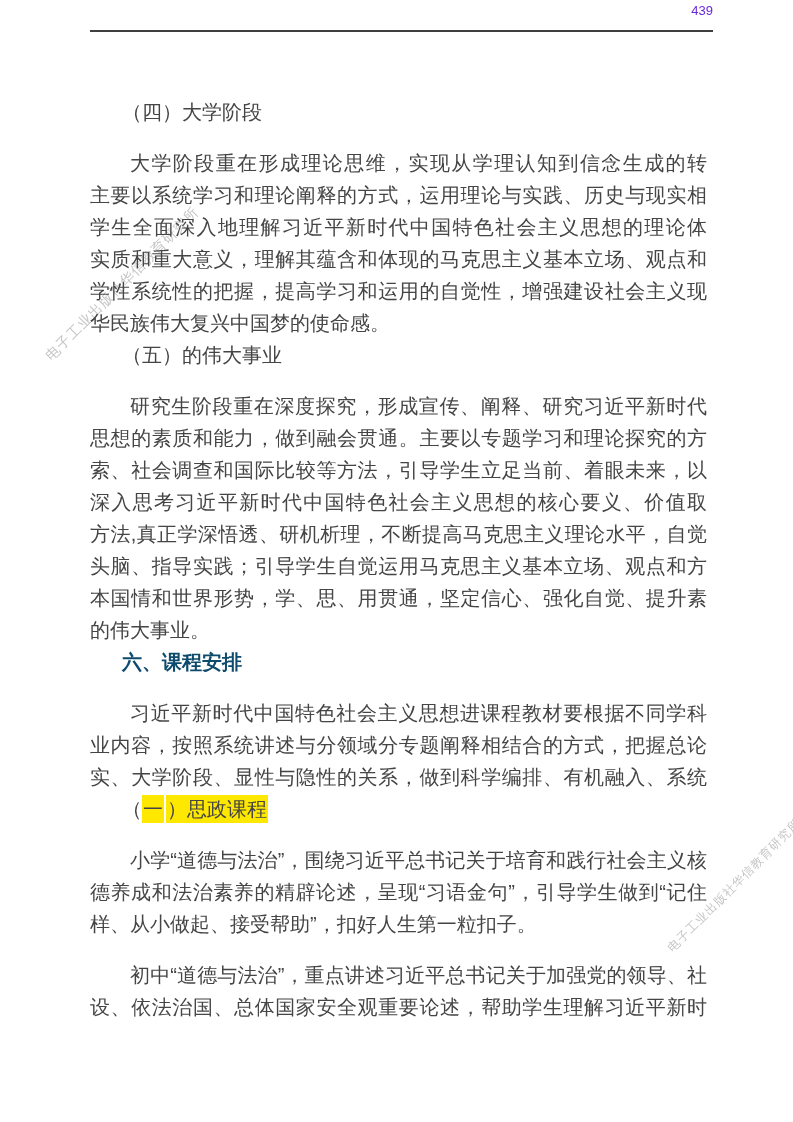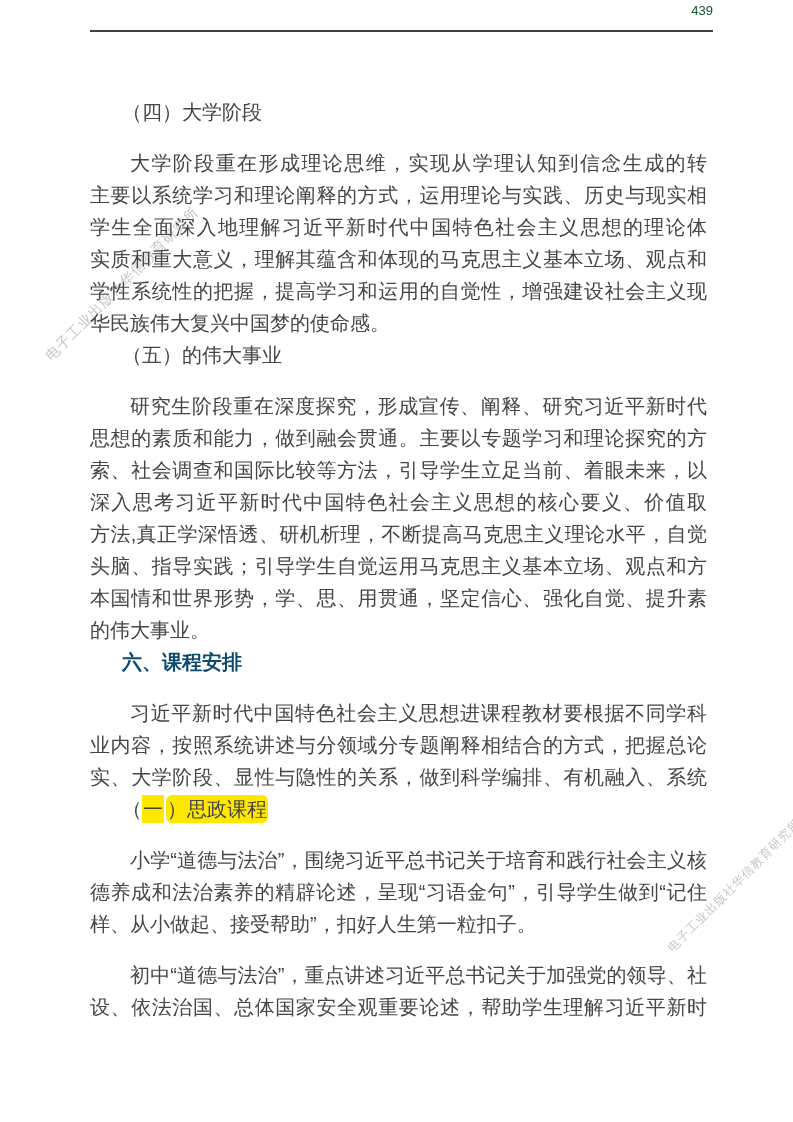--- a/index.html
+++ b/index.html
@@ -10,21 +10,21 @@
     width: 793px;
     height: 1122px;
     overflow: hidden;
     font-family: "Liberation Sans", "DejaVu Sans", sans-serif;
   }
   .page-number {
     position: absolute;
     top: 3px;
     right: 80px;
     font-size: 13px;
-    color: #14532d;
+    color: #6d28d9;
   }
   .header-rule {
     position: absolute;
     left: 90px;
     top: 30px;
     width: 623px;
     height: 2px;
     background: #3f3f3f;
   }
   .watermark {
@@ -68,21 +68,21 @@
     height: 32px;
     line-height: 32px;
     padding-left: 32px;
     font-weight: 700;
     color: #0c4a6e;
   }
   .hl {
     background: var(--hl);
     padding: 3px 1px;
   }
-  .hl + .hl { margin-left: 2px; border-radius: 6px; }
+  .hl + .hl { margin-left: 2px; }
 </style>
 </head>
 <body>
 
 <div class="page-number">439</div>
 <div class="header-rule"></div>
 
 <div class="watermark wm-left">电子工业出版社华信教育研究所</div>
 <div class="watermark wm-right">电子工业出版社华信教育研究所</div>
 

